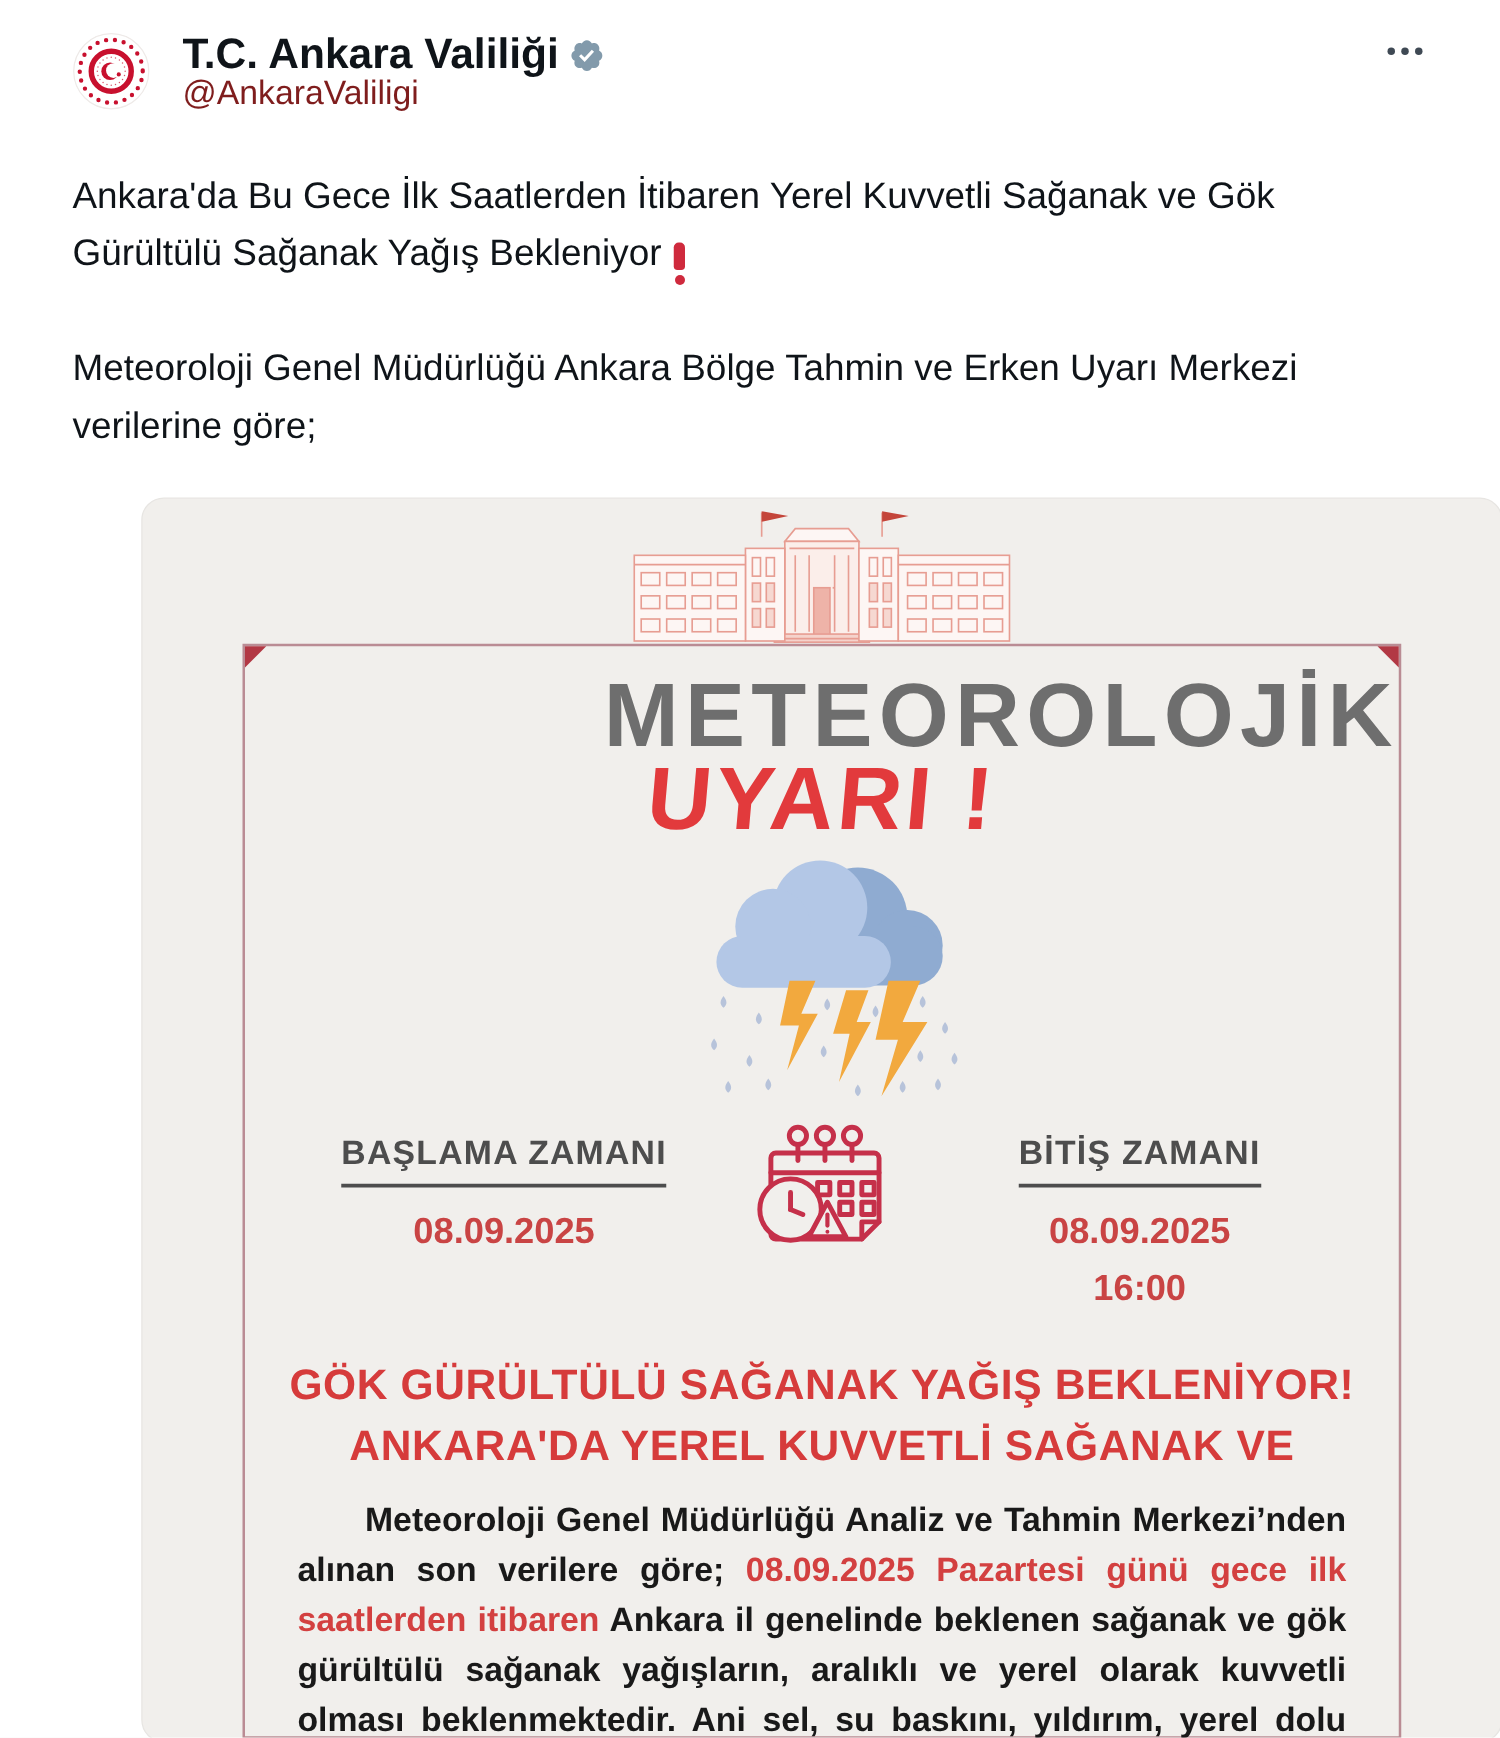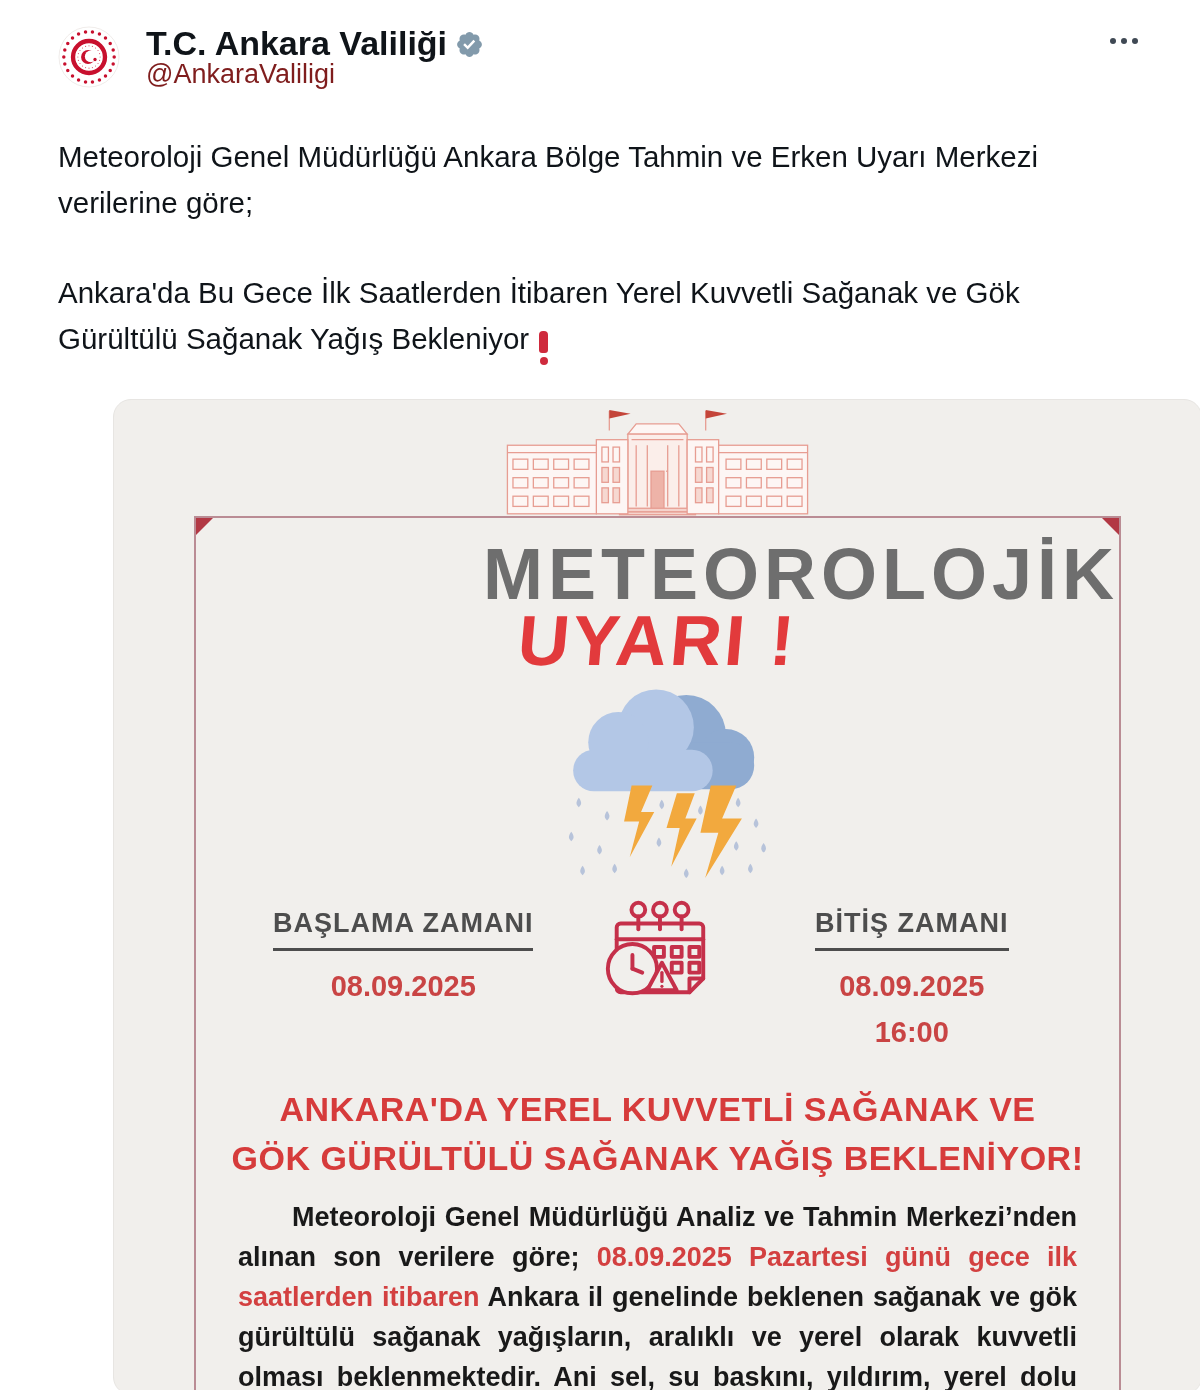--- a/index.html
+++ b/index.html
@@ -86,25 +86,25 @@
         <div class="handle">@AnkaraValiligi</div>
       </div>
       <div class="more-icon">
           <i></i>
           <i></i>
           <i></i>
         </div>
     </div>
 
     <div class="tweet-text">
-      <p>Meteoroloji Genel Müdürlüğü Ankara Bölge Tahmin ve Erken Uyarı Merkezi verilerine göre;</p>
       <p><span>Ankara'da Bu Gece İlk Saatlerden İtibaren Yerel Kuvvetli Sağanak ve Gök Gürültülü Sağanak Yağış Bekleniyor</span><span class="excl-icon">
             <span class="bar"></span>
             <span class="dot"></span>
           </span></p>
+      <p>Meteoroloji Genel Müdürlüğü Ankara Bölge Tahmin ve Erken Uyarı Merkezi verilerine göre;</p>
     </div>
 
     <div class="media">
 
       <svg class="building" viewBox="0 0 340 118" fill="none" stroke="#e79d92" stroke-width="1.4">
         <line x1="118" y1="26" x2="118" y2="5"></line>
         <polygon points="118,4 141,8 118,13" fill="#c4453a" stroke="none"></polygon>
         <line x1="222" y1="26" x2="222" y2="5"></line>
         <polygon points="222,4 245,8 222,13" fill="#c4453a" stroke="none"></polygon>
         <polygon points="138,30 202,30 193,19 147,19" fill="#fdf6f4"></polygon>
@@ -241,22 +241,22 @@
           <div class="time-col">
             <span class="time-label">BİTİŞ ZAMANI</span>
             <div class="time-value">
               <div>08.09.2025</div>
               <div>16:00</div>
             </div>
           </div>
         </div>
 
         <div class="headline">
+          <div>GÖK GÜRÜLTÜLÜ SAĞANAK YAĞIŞ BEKLENİYOR!</div>
           <div>ANKARA'DA YEREL KUVVETLİ SAĞANAK VE</div>
-          <div>GÖK GÜRÜLTÜLÜ SAĞANAK YAĞIŞ BEKLENİYOR!</div>
         </div>
 
         <p class="body-text"><span>Meteoroloji Genel Müdürlüğü Analiz ve Tahmin Merkezi’nden alınan son verilere göre; </span><span class="body-highlight">08.09.2025 Pazartesi günü gece ilk saatlerden itibaren</span><span> Ankara il genelinde beklenen sağanak ve gök gürültülü sağanak yağışların, aralıklı ve yerel olarak kuvvetli olması beklenmektedir. Ani sel, su baskını, yıldırım, yerel dolu yağışı, yağış anında kuvvetli rüzgar ve ulaşımda aksamalar gibi olumsuzluklara karşı dikkatli ve tedbirli olunmalıdır.</span></p>
 
       </div>
     </div>
   </div>
 </div>
 
 </body></html>

